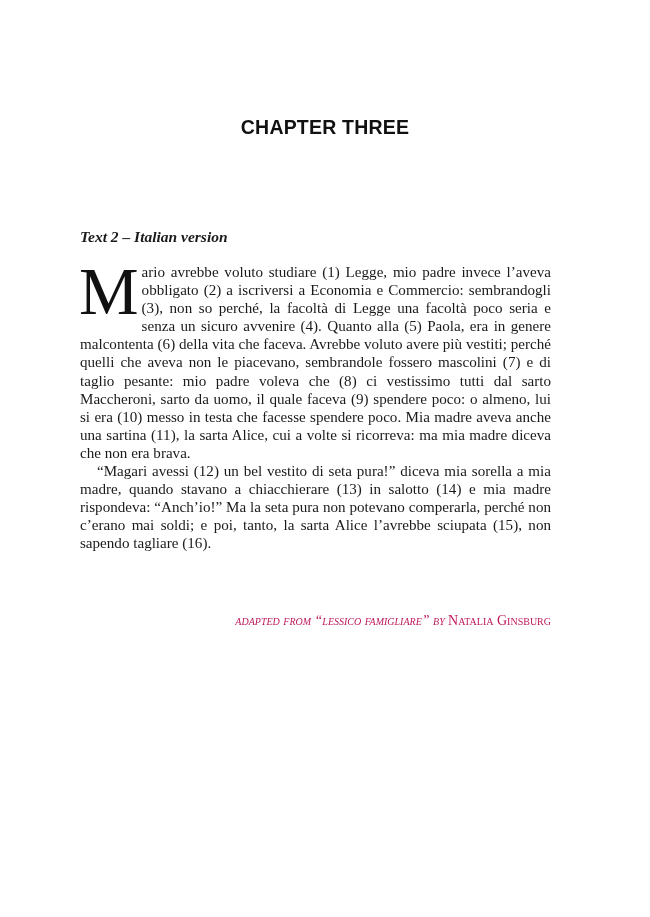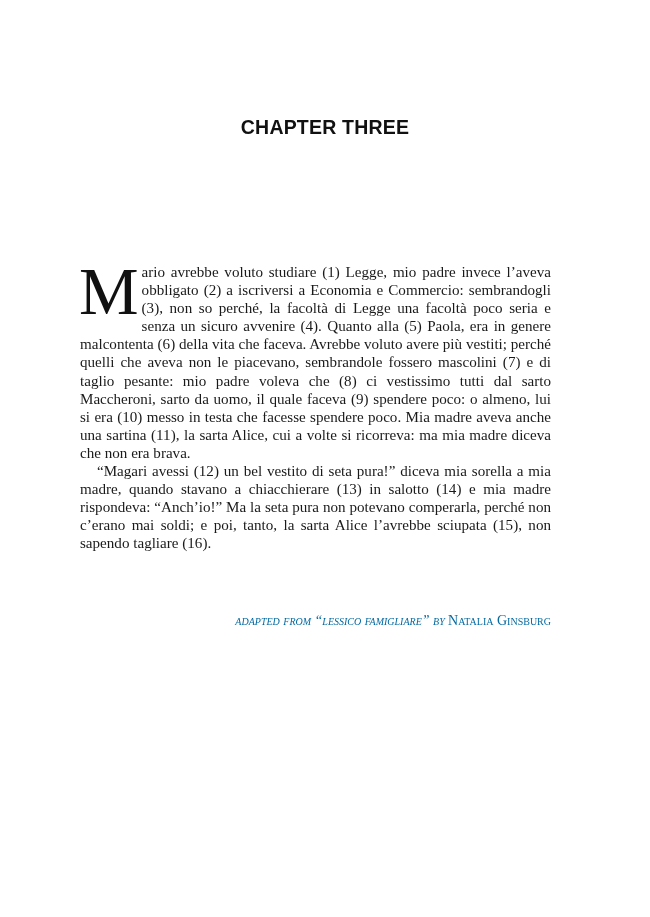--- a/index.html
+++ b/index.html
@@ -74,40 +74,41 @@
     color: #111;
   }
   .attribution {
     position: absolute;
     left: 80px;
     width: 471px;
     top: 613px;
     text-align: right;
     font-family: "Liberation Serif", "DejaVu Serif", serif;
     font-size: 13.5px;
-    color: #0369a1;
+    color: #be185d;
   }
   .attribution .sc-italic {
     font-style: italic;
     font-variant: small-caps;
     text-transform: lowercase;
     font-size: 14px;
   }
   .attribution .sc-author {
     font-variant: small-caps;
     font-size: 14px;
   }
 </style>
 </head>
 <body>
 
 <div class="page">
 
   <h1 class="chapter-title">CHAPTER THREE</h1>
 
+  <h2 class="section-heading">Text 2 – Italian version</h2>
 
   <div class="body-text">
     <p><span class="dropcap">M</span><span>ario avrebbe voluto studiare (1) Legge, mio padre invece l’aveva obbligato (2) a iscriversi a Economia e Commercio: sembrandogli (3), non so perché, la facoltà di Legge una facoltà poco seria e senza un sicuro avvenire (4). Quanto alla (5) Paola, era in genere malcontenta (6) della vita che faceva. Avrebbe voluto avere più vestiti; perché quelli che aveva non le piacevano, sembrandole fossero mascolini (7) e di taglio pesante: mio padre voleva che (8) ci vestissimo tutti dal sarto Maccheroni, sarto da uomo, il quale faceva (9) spendere poco: o almeno, lui si era (10) messo in testa che facesse spendere poco. Mia madre aveva anche una sartina (11), la sarta Alice, cui a volte si ricorreva: ma mia madre diceva che non era brava.</span></p>
     <p class="indent">“Magari avessi (12) un bel vestito di seta pura!” diceva mia sorella a mia madre, quando stavano a chiacchierare (13) in salotto (14) e mia madre rispondeva: “Anch’io!” Ma la seta pura non potevano comperarla, perché non c’erano mai soldi; e poi, tanto, la sarta Alice l’avrebbe sciupata (15), non sapendo tagliare (16).</p>
   </div>
 
   <div class="attribution">
     <span class="sc-italic">Adapted from “Lessico famigliare” by</span>
     <span class="sc-author">Natalia Ginsburg</span>
   </div>

